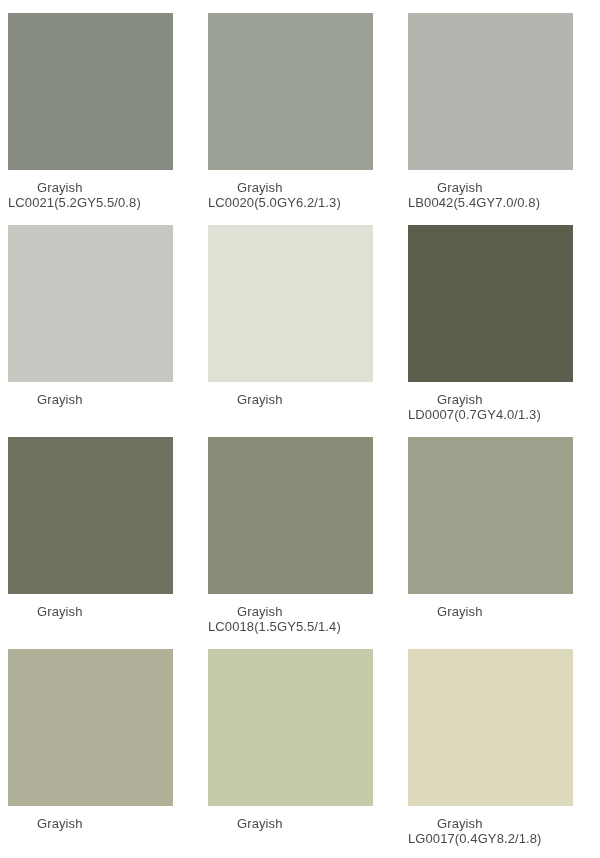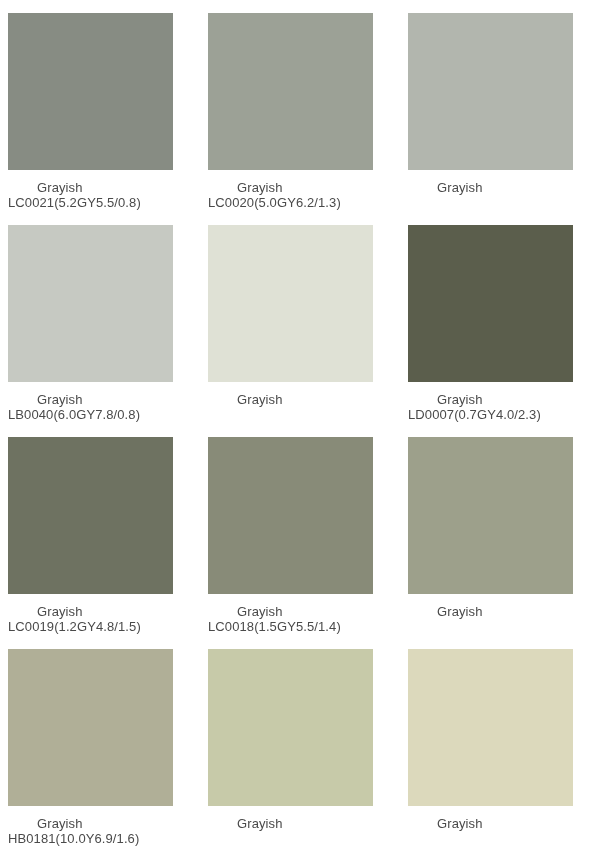--- a/index.html
+++ b/index.html
@@ -66,74 +66,73 @@
       <span class="swatch-chip" style="background: rgb(156, 161, 150);"></span>
       <div class="swatch-caption">
         <span class="swatch-family">Grayish</span>
         <span class="swatch-code">LC0020(5.0GY6.2/1.3)</span>
       </div>
     </div>
     <div class="swatch-cell">
       <span class="swatch-chip" style="background: rgb(178, 182, 174);"></span>
       <div class="swatch-caption">
         <span class="swatch-family">Grayish</span>
+        <span class="swatch-code">LB0042(5.4GY7.0/0.8)</span>
       </div>
     </div>
     <div class="swatch-cell">
       <span class="swatch-chip" style="background: rgb(198, 201, 194);"></span>
       <div class="swatch-caption">
         <span class="swatch-family">Grayish</span>
-        <span class="swatch-code">LB0040(6.0GY7.8/0.8)</span>
       </div>
     </div>
     <div class="swatch-cell">
       <span class="swatch-chip" style="background: rgb(223, 225, 213);"></span>
       <div class="swatch-caption">
         <span class="swatch-family">Grayish</span>
       </div>
     </div>
     <div class="swatch-cell">
       <span class="swatch-chip" style="background: rgb(91, 94, 76);"></span>
       <div class="swatch-caption">
         <span class="swatch-family">Grayish</span>
-        <span class="swatch-code">LD0007(0.7GY4.0/2.3)</span>
+        <span class="swatch-code">LD0007(0.7GY4.0/1.3)</span>
       </div>
     </div>
     <div class="swatch-cell">
       <span class="swatch-chip" style="background: rgb(110, 114, 97);"></span>
       <div class="swatch-caption">
         <span class="swatch-family">Grayish</span>
-        <span class="swatch-code">LC0019(1.2GY4.8/1.5)</span>
       </div>
     </div>
     <div class="swatch-cell">
       <span class="swatch-chip" style="background: rgb(136, 139, 120);"></span>
       <div class="swatch-caption">
         <span class="swatch-family">Grayish</span>
         <span class="swatch-code">LC0018(1.5GY5.5/1.4)</span>
       </div>
     </div>
     <div class="swatch-cell">
       <span class="swatch-chip" style="background: rgb(157, 160, 139);"></span>
       <div class="swatch-caption">
         <span class="swatch-family">Grayish</span>
       </div>
     </div>
     <div class="swatch-cell">
       <span class="swatch-chip" style="background: rgb(176, 175, 151);"></span>
       <div class="swatch-caption">
         <span class="swatch-family">Grayish</span>
-        <span class="swatch-code">HB0181(10.0Y6.9/1.6)</span>
       </div>
     </div>
     <div class="swatch-cell">
       <span class="swatch-chip" style="background: rgb(199, 202, 169);"></span>
       <div class="swatch-caption">
         <span class="swatch-family">Grayish</span>
       </div>
     </div>
     <div class="swatch-cell">
       <span class="swatch-chip" style="background: rgb(220, 217, 188);"></span>
       <div class="swatch-caption">
         <span class="swatch-family">Grayish</span>
+        <span class="swatch-code">LG0017(0.4GY8.2/1.8)</span>
       </div>
     </div>
   </div>
 
 </body></html>

